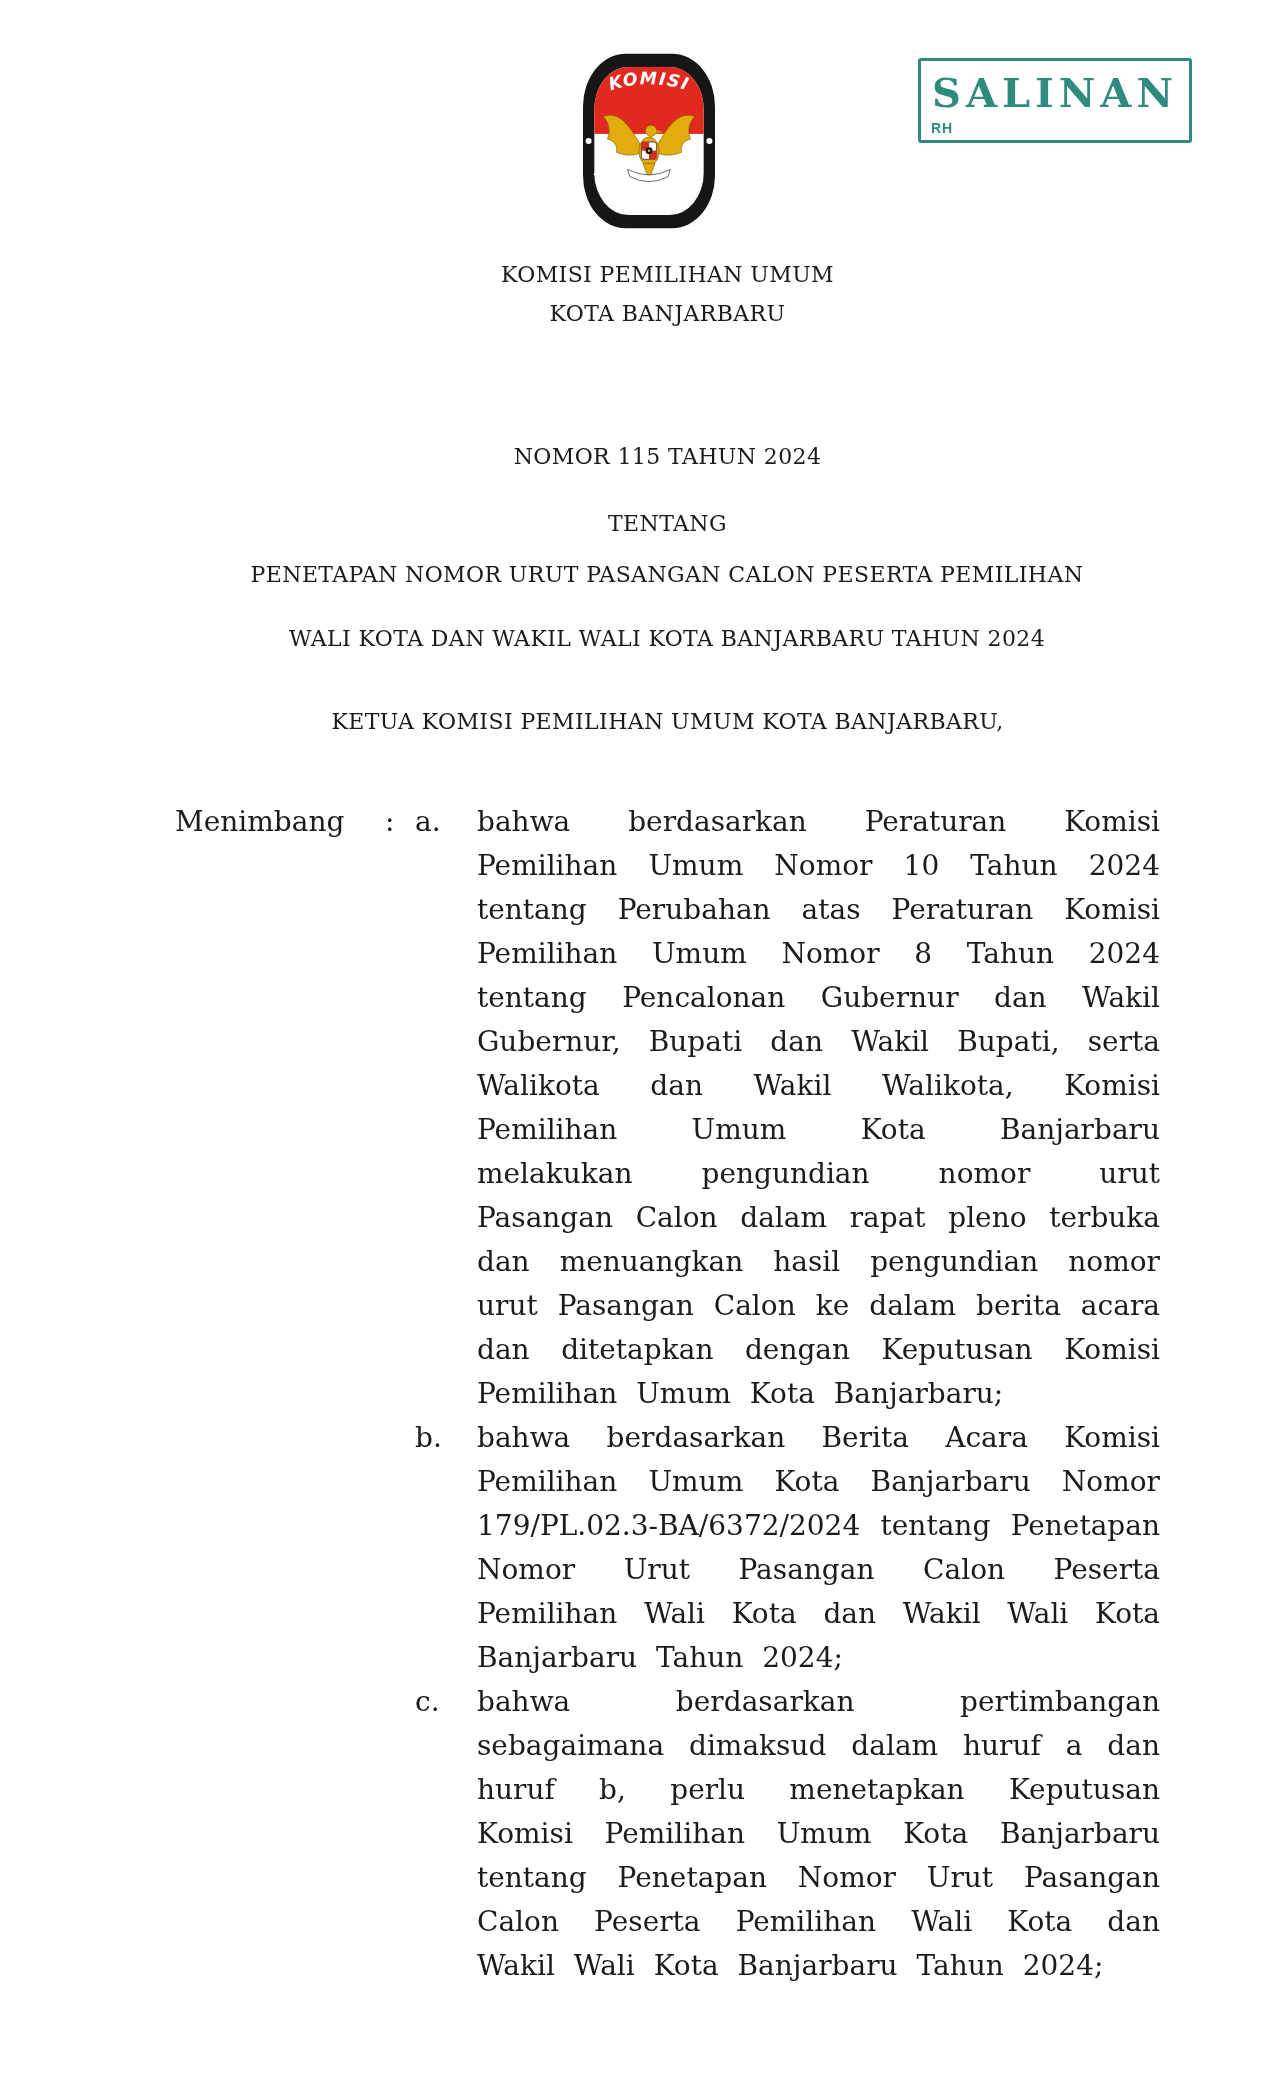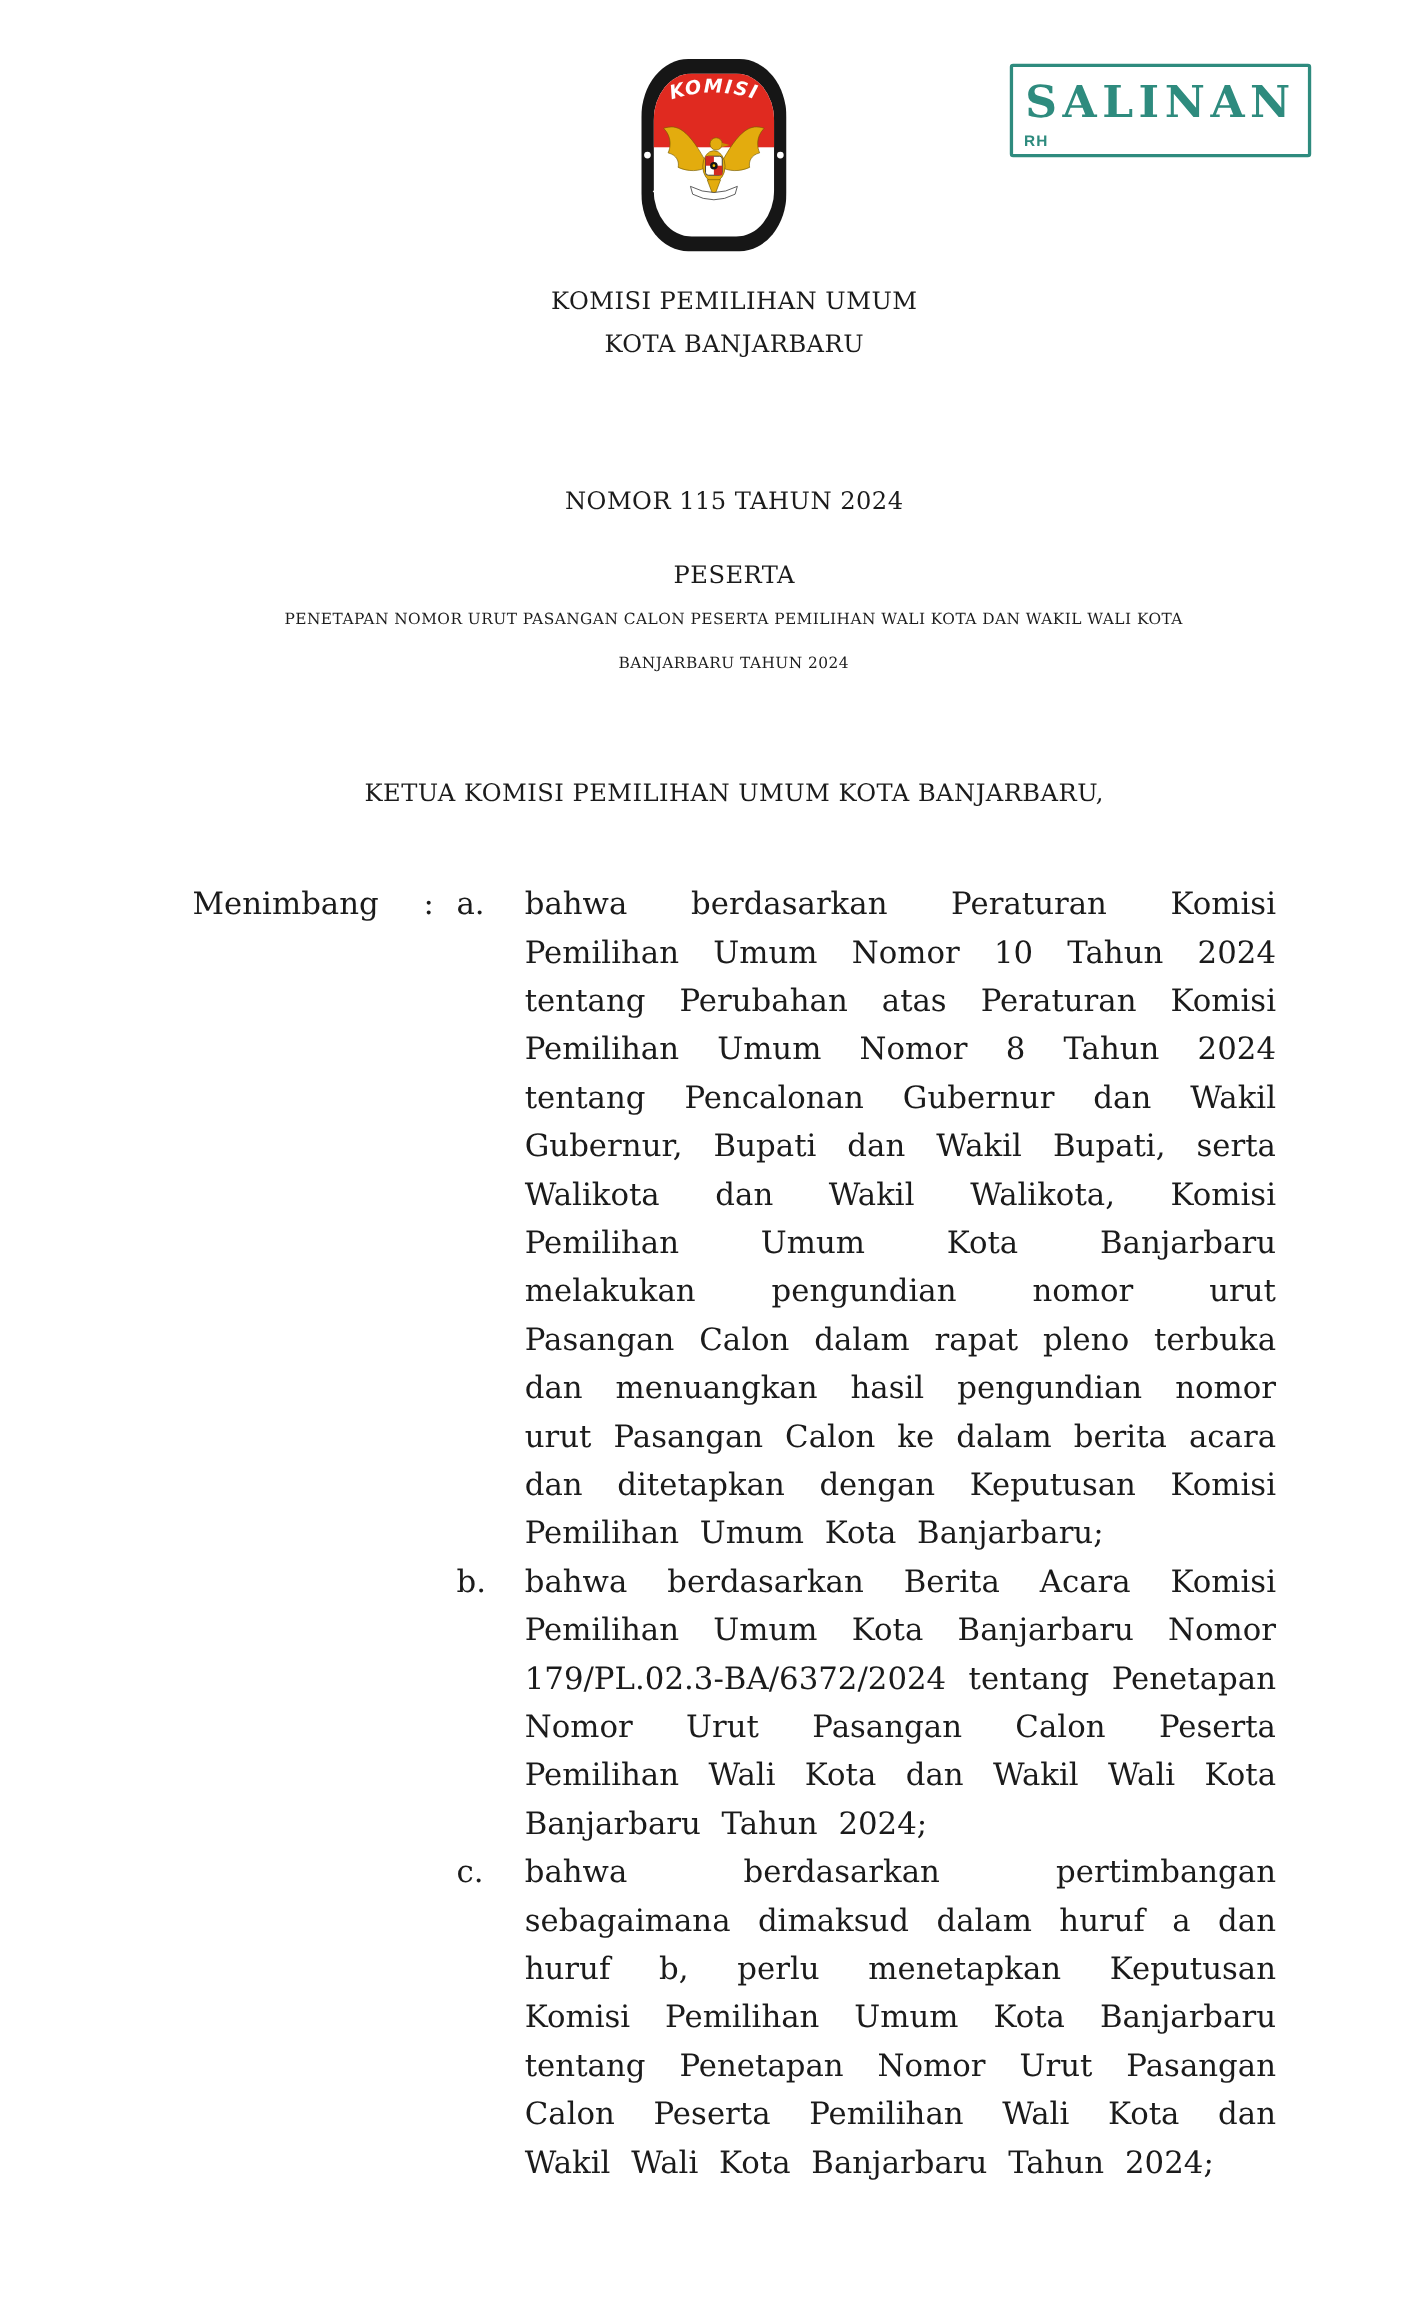--- a/index.html
+++ b/index.html
@@ -41,21 +41,21 @@
     text-align:center; font-size:22px; line-height:30px;
     letter-spacing:0.4px; white-space:nowrap;margin-top:31px;
   }
   .hdr-1 { top:229px; }
   .hdr-2 { top:268px; }
   .ttl-1 { top:346px; }
   .ttl-2 { top:411px; }
   .ttl-3 { top:478px; }
   .ttl-4 {
     position:absolute; left:217px; top:543px; width:900px;
-    text-align:center; font-size:14px; line-height:40px; letter-spacing:0.4px;
+    text-align:center; font-size:22px; line-height:64px; letter-spacing:0.4px;
   }
   .ttl-5 { top:676px; }
 
   
   .considering {
     position:absolute; left:175px; top:800px; width:985px;
     display:grid;
     grid-template-columns:210px 30px 62px 683px;
     font-size:28px; line-height:44px;
   }
@@ -120,21 +120,21 @@
 
   <div class="stamp">
     <div class="stamp-label">SALINAN</div>
     <div class="stamp-initials">RH</div>
   </div>
 
   <div class="center-line hdr-1">KOMISI PEMILIHAN UMUM</div>
   <div class="center-line hdr-2">KOTA BANJARBARU</div>
 
   <div class="center-line ttl-2">NOMOR 115 TAHUN 2024</div>
-  <div class="center-line ttl-3">PESERTA</div>
+  <div class="center-line ttl-3">TENTANG</div>
   <div class="ttl-4">PENETAPAN NOMOR URUT PASANGAN CALON PESERTA PEMILIHAN WALI KOTA DAN WAKIL WALI KOTA BANJARBARU TAHUN 2024</div>
   <div class="center-line ttl-5">KETUA KOMISI PEMILIHAN UMUM KOTA BANJARBARU,</div>
 
   <div class="considering">
     <div class="label">Menimbang</div>
     <div class="colon">:</div>
 
     <div class="letter" style="grid-row:1">a.</div>
     <div class="ctext" style="grid-row:1">bahwa berdasarkan Peraturan Komisi Pemilihan Umum Nomor 10 Tahun 2024 tentang Perubahan atas Peraturan Komisi Pemilihan Umum Nomor 8 Tahun 2024 tentang Pencalonan Gubernur dan Wakil Gubernur, Bupati dan Wakil Bupati, serta Walikota dan Wakil Walikota, Komisi Pemilihan Umum Kota Banjarbaru melakukan pengundian nomor urut Pasangan Calon dalam rapat pleno terbuka dan menuangkan hasil pengundian nomor urut Pasangan Calon ke dalam berita acara dan ditetapkan dengan Keputusan Komisi Pemilihan Umum Kota Banjarbaru;</div>
 

